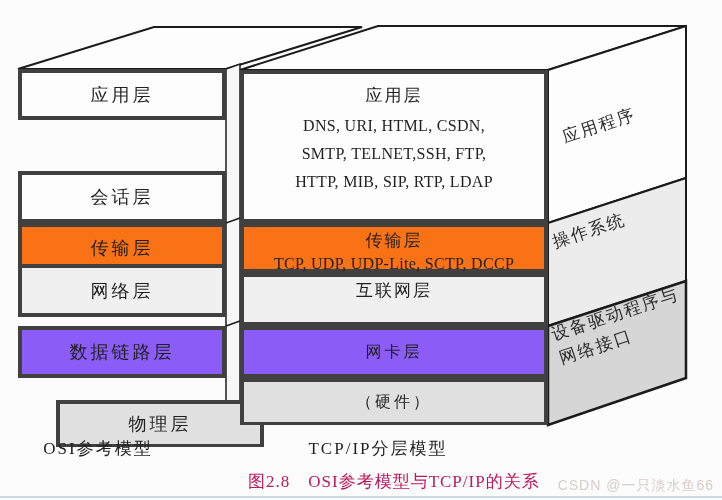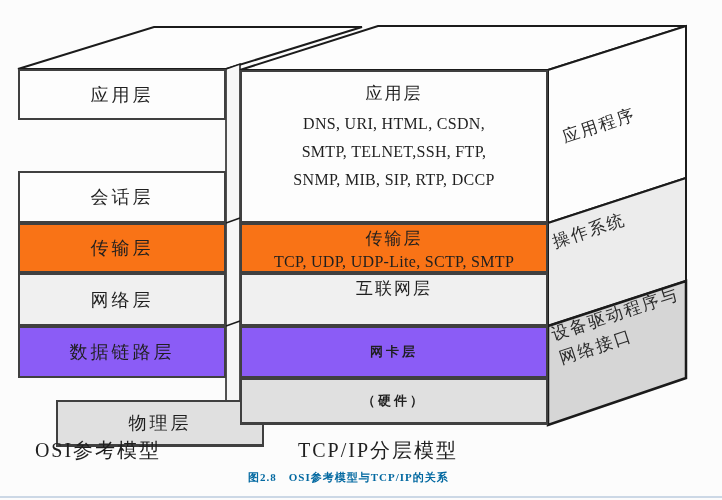--- a/index.html
+++ b/index.html
@@ -2,52 +2,51 @@
 <html><head>
 <meta charset="utf-8">
 <style>
   html,body{margin:0;padding:0;background:#ffffff;}
   .stage{
     position:relative;width:722px;height:500px;background:#fcfcfc;overflow:hidden;
     font-family:"Liberation Serif","DejaVu Serif",serif;color:#1f1f1f;
   }
   .geo{position:absolute;left:0;top:0;}
   .row{
-    position:absolute;box-sizing:border-box;border:2px solid #404040;
+    position:absolute;box-sizing:border-box;border:4px solid #404040;
     display:flex;flex-direction:column;align-items:center;justify-content:center;
     text-align:center;
   }
   .osi-row{left:18px;width:208px;font-size:18px;letter-spacing:3px;}
   .tcp-row{left:240px;width:308px;}
   .bg-white{background:#fdfdfd;}
   .bg-lgray{background:#f97316;}
   .bg-llgray{background:#f0f0f0;}
   .bg-mgray{background:#8b5cf6;}
   .bg-mgray2{background:#e0e0e0;}
   .row-title{font-size:17px;letter-spacing:2px;line-height:26px;}
   .proto-line{font-size:16px;letter-spacing:.3px;line-height:28px;white-space:nowrap;}
   .tcp-app{justify-content:flex-start;padding-top:6px;}
   .tcp-app .row-title{line-height:32px;}
   .tcp-mid{justify-content:flex-start;padding-top:1px;}
   .tcp-mid .row-title{line-height:25px;}
   .tcp-mid .proto-line{line-height:22px;}
-  .single-label{font-size:13px;letter-spacing:3px;font-weight:bold;}
+  .single-label{font-size:16px;letter-spacing:3px;}
   .side-label{
     position:absolute;transform:rotate(-18.2deg);transform-origin:left center;
     font-size:17px;letter-spacing:2px;color:#2b2b2b;white-space:nowrap;line-height:25px;
   }
   .model-label{
-    position:absolute;top:437px;font-size:20px;letter-spacing:2px;text-align:center;
+    position:absolute;top:437px;font-size:17px;letter-spacing:2px;text-align:center;
   }
   .model-label.osi{left:16px;width:164px;}
   .model-label.tcp{left:238px;width:280px;}
   .caption{
-    position:absolute;left:248px;top:470px;font-size:11px;letter-spacing:1px;color:#0369a1;
+    position:absolute;left:248px;top:470px;font-size:17px;letter-spacing:1px;color:#be185d;
     white-space:nowrap;
-    font-weight:bold;
   }
   .watermark{
     position:absolute;right:8px;top:477px;font-size:14px;color:#d8ccc8;
     font-family:"Liberation Sans","DejaVu Sans",sans-serif;letter-spacing:1px;
   }
   .bottom-rule{position:absolute;left:0;top:496px;width:722px;height:2px;background:#ccd8e6;}
 </style>
 </head>
 <body>
 
@@ -72,39 +71,39 @@
 
   <div class="row osi-row bg-white" style="top:69px;height:51px;">
       <span>应用层</span>
     </div>
   <div class="row osi-row bg-white" style="top:171px;height:52px;">
       <span>会话层</span>
     </div>
   <div class="row osi-row bg-lgray" style="top:223px;height:50px;">
       <span>传输层</span>
     </div>
-  <div class="row osi-row bg-llgray" style="top:273px;height:53px;text-align:center;">
+  <div class="row osi-row bg-llgray" style="top:264px;height:53px;text-align:center;">
       <span>网络层</span>
     </div>
   <div class="row osi-row bg-mgray" style="top:326px;height:52px;">
       <span>数据链路层</span>
     </div>
   <div class="row osi-row bg-mgray2" style="top:400px;height:47px;border-bottom-width:3px;margin-left:38px;">
       <span>物理层</span>
     </div>
 
   <div class="row tcp-row tcp-app bg-white" style="top:70px;height:153px;">
     <span class="row-title">应用层</span>
     <span class="proto-line">DNS, URI, HTML, CSDN,</span>
     <span class="proto-line">SMTP, TELNET,SSH, FTP,</span>
-    <span class="proto-line">SNMP, MIB, SIP, RTP, DCCP</span>
+    <span class="proto-line">HTTP, MIB, SIP, RTP, LDAP</span>
   </div>
   <div class="row tcp-row tcp-mid bg-lgray" style="top:223px;height:50px;">
     <span class="row-title">传输层</span>
-    <span class="proto-line">TCP, UDP, UDP-Lite, SCTP, SMTP</span>
+    <span class="proto-line">TCP, UDP, UDP-Lite, SCTP, DCCP</span>
   </div>
   <div class="row tcp-row tcp-mid bg-llgray" style="top:273px;height:53px;gap:8px;">
     <span class="row-title">互联网层</span>
   </div>
   <div class="row tcp-row bg-mgray" style="top:326px;height:52px;">
     <span class="single-label">网卡层</span>
   </div>
   <div class="row tcp-row bg-mgray2" style="top:378px;height:47px;border-bottom-width:3px;">
     <span class="single-label">（硬件）</span>
   </div>
@@ -114,16 +113,17 @@
   <div class="side-label" style="left:556px;top:322px;">
     <span style="display:block;">设备驱动程序与</span>
     <span style="display:block;">网络接口</span>
   </div>
 
   <div class="model-label osi">OSI参考模型</div>
   <div class="model-label tcp">TCP/IP分层模型</div>
 
   <div class="caption">图2.8　OSI参考模型与TCP/IP的关系</div>
 
+  <div class="watermark">CSDN @一只淡水鱼66</div>
 
   <div class="bottom-rule"></div>
 
 </div>
 
 </body></html>

